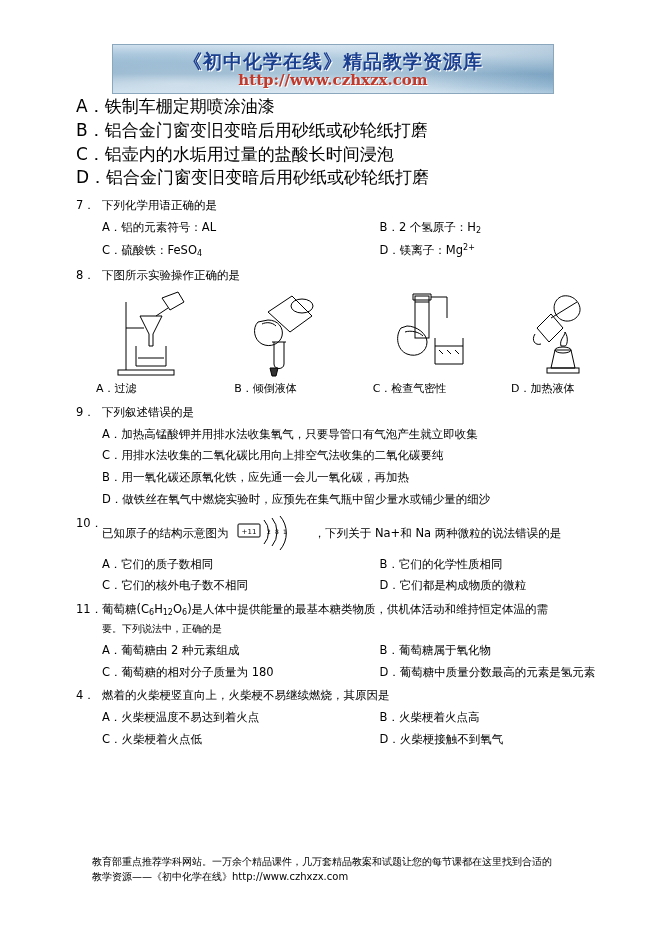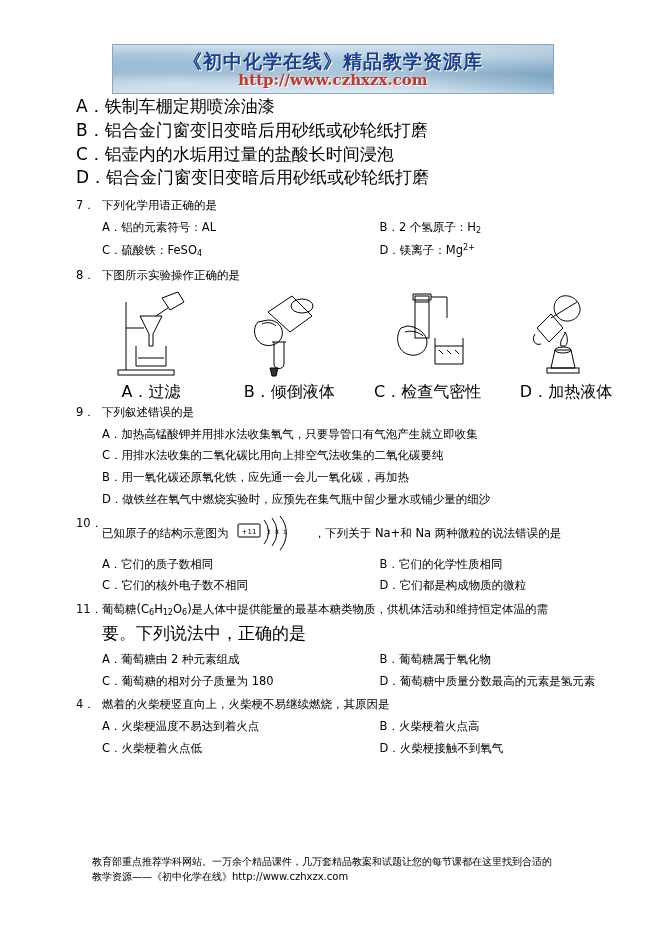--- a/index.html
+++ b/index.html
@@ -107,21 +107,21 @@
     flex: 0 0 50%;
     box-sizing: border-box;
     padding-right: 6px;
   }
   .opt-row.full .opt {
     flex: 0 0 100%;
   }
   .indent-cont {
     padding: 0 40px 0 102px;
     margin: 4px 0;
-    font-size: 17px;
+    font-size: 10px;
   }
   sub { font-size: 8px; vertical-align: -2px; }
   sup { font-size: 8px; vertical-align: 4px; }
 
   
   .figrow {
     position: relative;
     margin: 4px 0 2px 0;
     padding: 0 40px 0 96px;
     height: 108px;
@@ -137,22 +137,22 @@
     height: 92px;
     position: relative;
   }
   .figcaps {
     display: flex;
     justify-content: space-between;
     margin-top: 2px;
   }
   .figcap {
     width: 110px;
-    text-align: center;
-    font-size: 16px;
+    text-align: left;
+    font-size: 11px;
   }
 
   
   .atomwrap {
     display: inline-block;
     vertical-align: middle;
     width: 74px;
     height: 34px;
     position: relative;
     margin: 0 2px;

